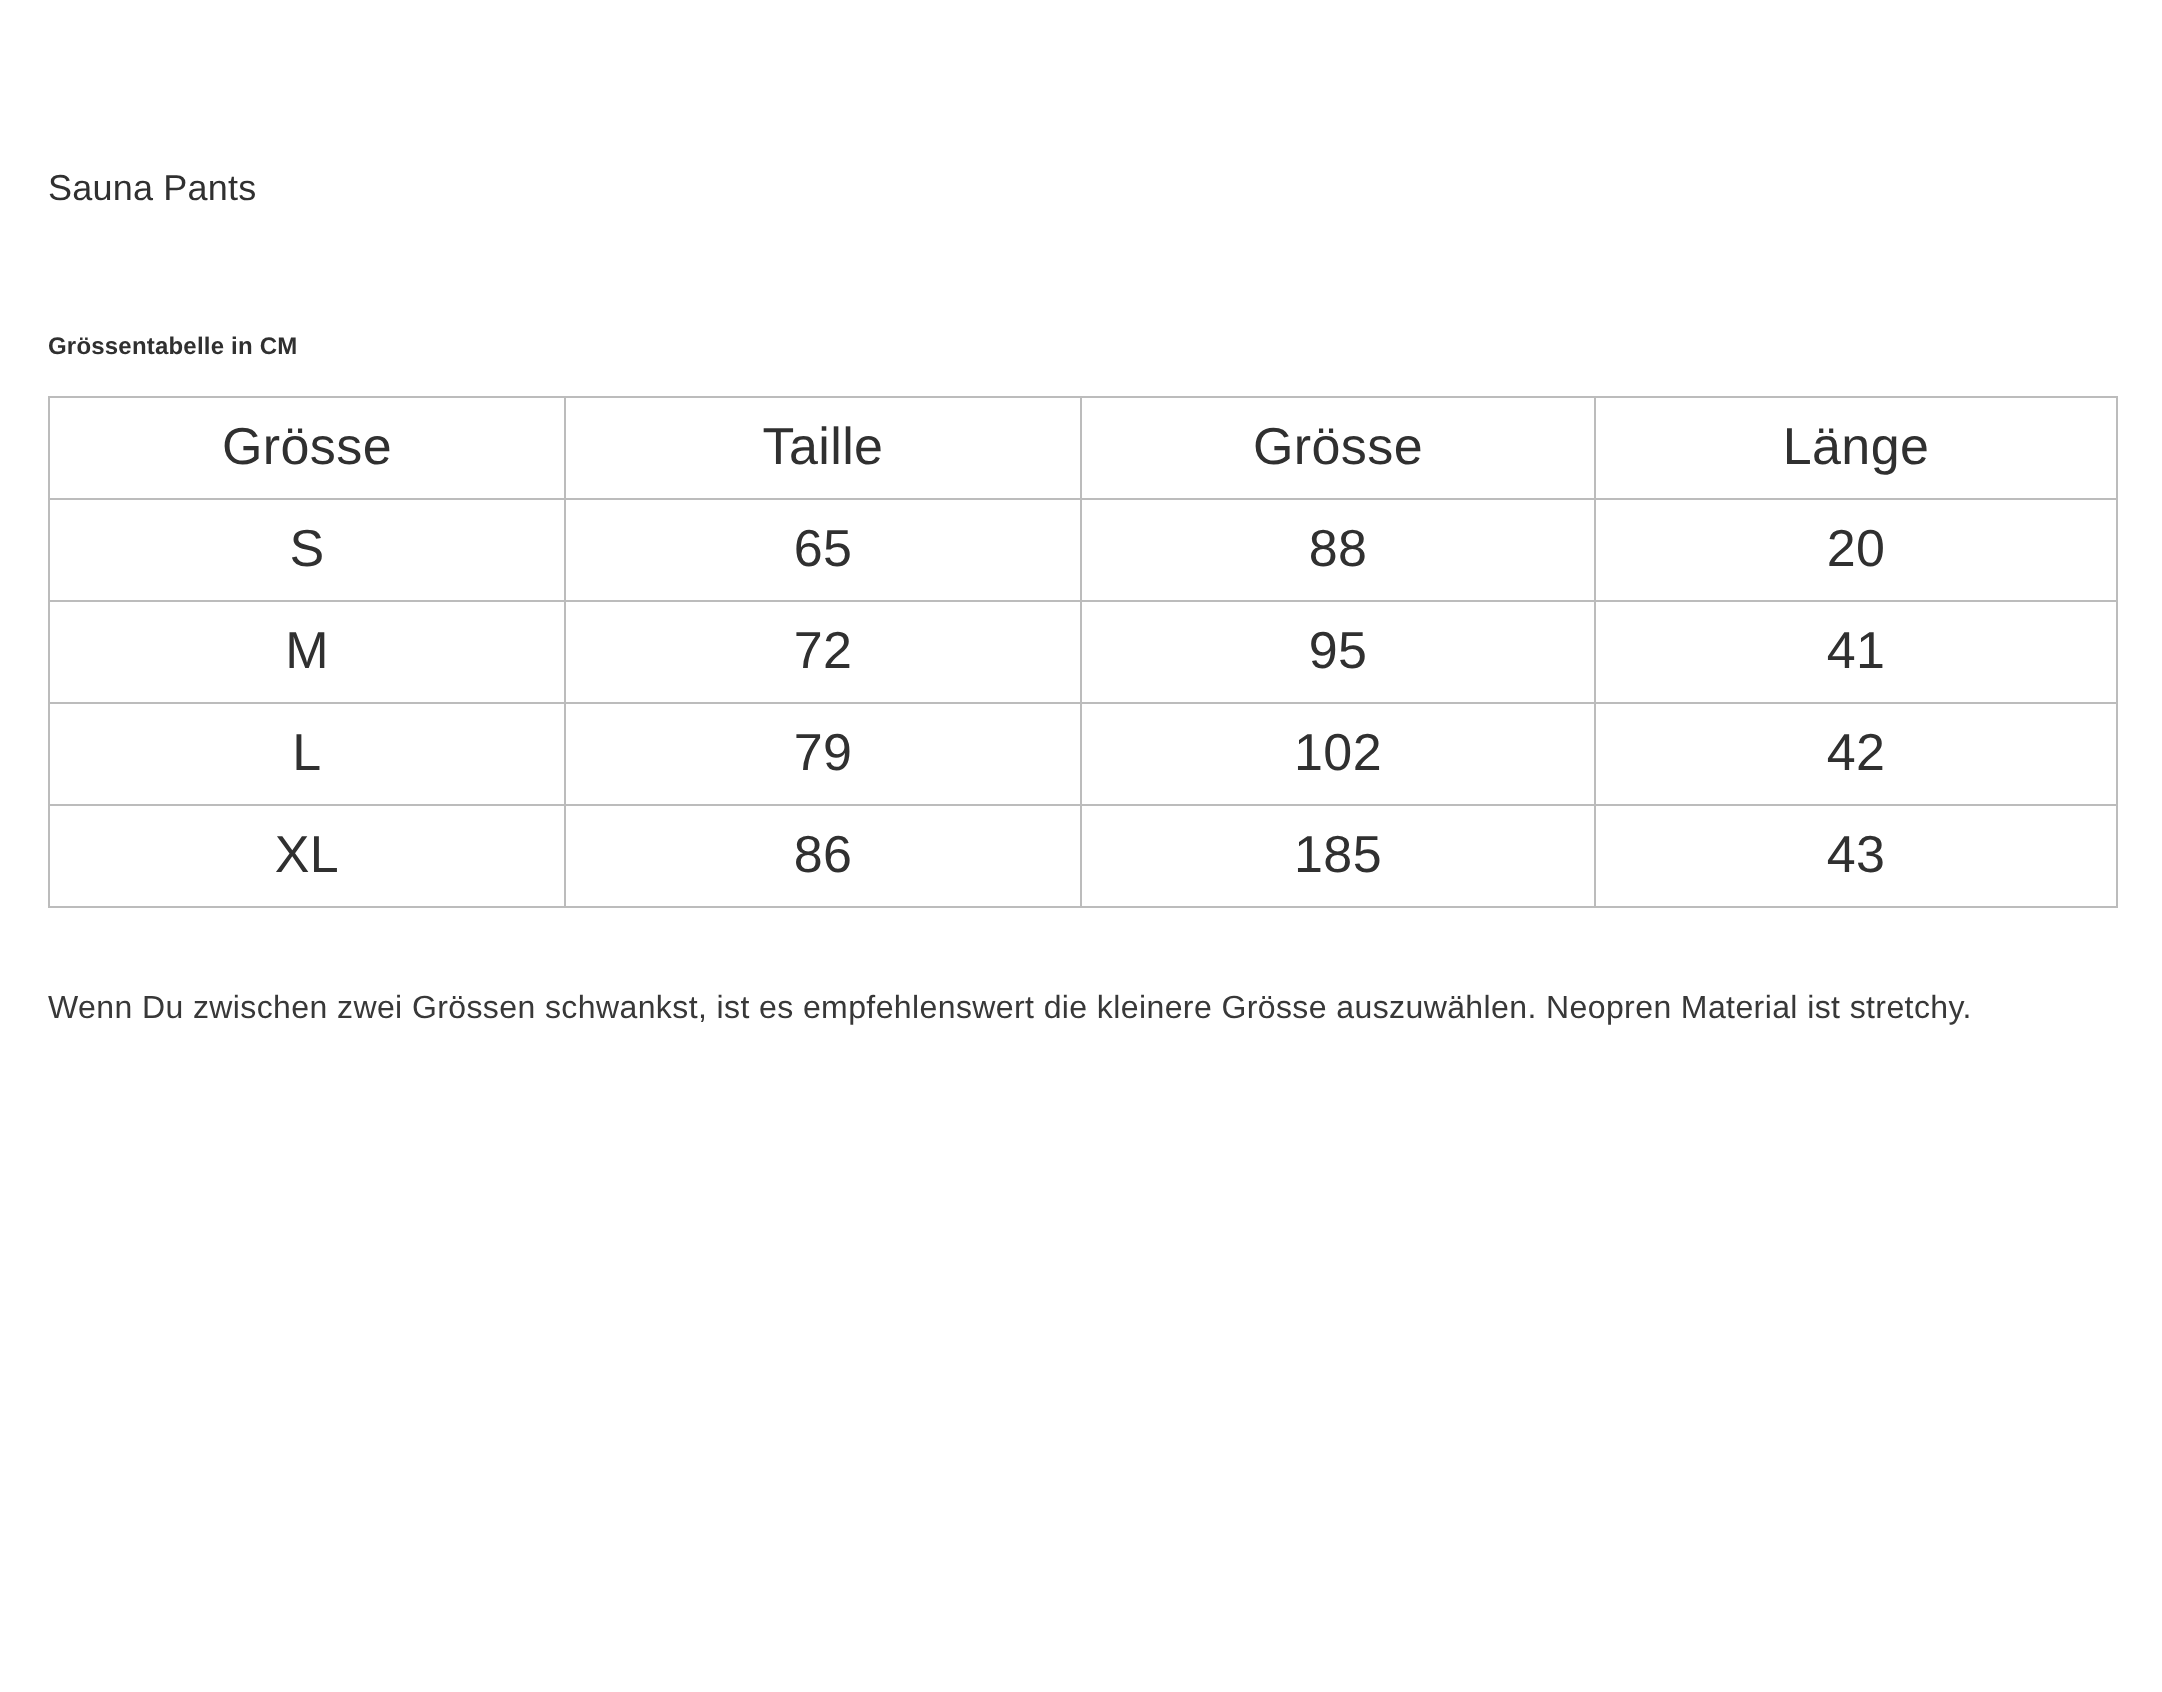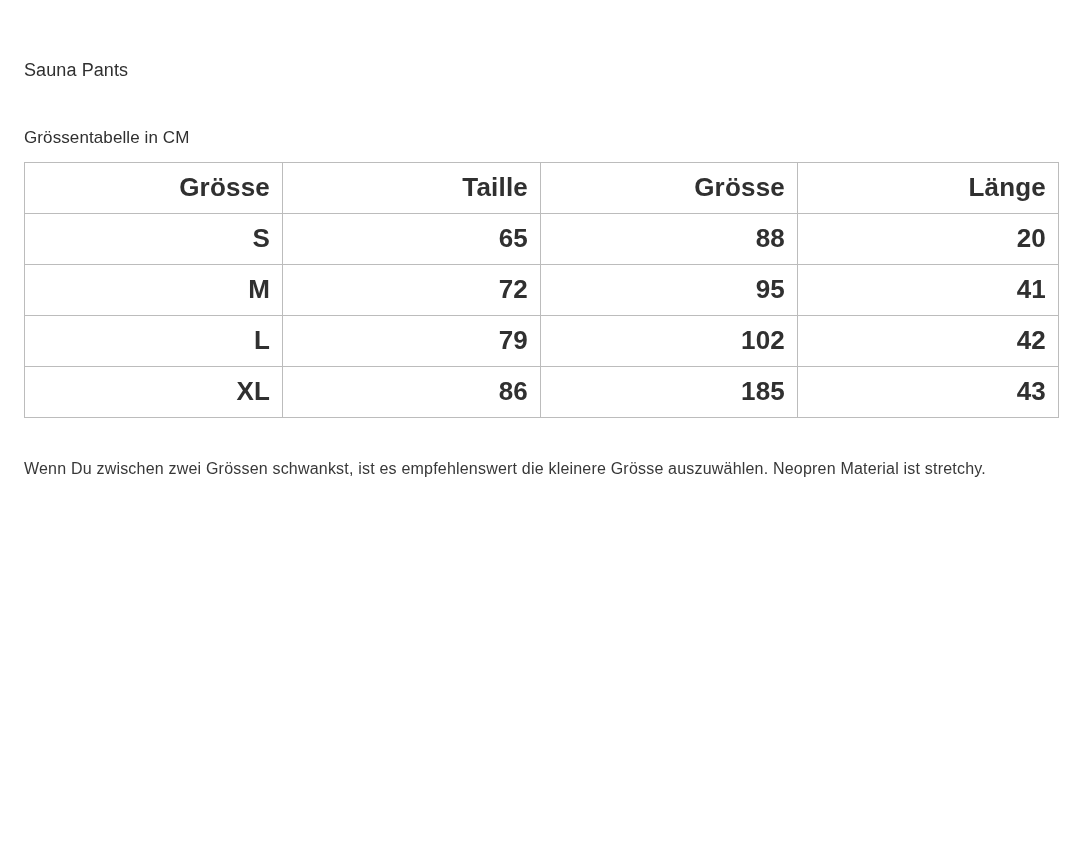--- a/index.html
+++ b/index.html
@@ -17,44 +17,45 @@
     }
     .page {
       position: relative;
       width: 1081px;
       height: 846px;
       padding: 0 24px;
       overflow: hidden;
       background: var(--bg-color);
     }
     .product-title {
-      padding-top: 60px;
+      padding-top: 84px;
       font-size: 18px;
       line-height: 21px;
       letter-spacing: 0.1px;
     }
     .table-caption {
-      margin-top: 46px;
-      font-size: 17px;
+      margin-top: 58px;
+      font-size: 12px;
       line-height: 21px;
       letter-spacing: 0.1px;
+      font-weight: bold;
     }
     table.size-table {
       margin-top: 14px;
       border-collapse: collapse;
       table-layout: fixed;
       width: 1034px;
     }
     table.size-table th,
     table.size-table td {
       border: 1px solid var(--border-color);
       font-size: 26px;
-      font-weight: 700;
+      font-weight: 400;
       line-height: 31px;
-      text-align: right;
+      text-align: center;
       vertical-align: middle;
       padding: 9px 12px 10px 12px;
       color: var(--text-color);
       letter-spacing: 0.2px;
       overflow: hidden;
       white-space: nowrap;
     }
     .note {
       margin-top: 33px;
       max-width: 980px;

